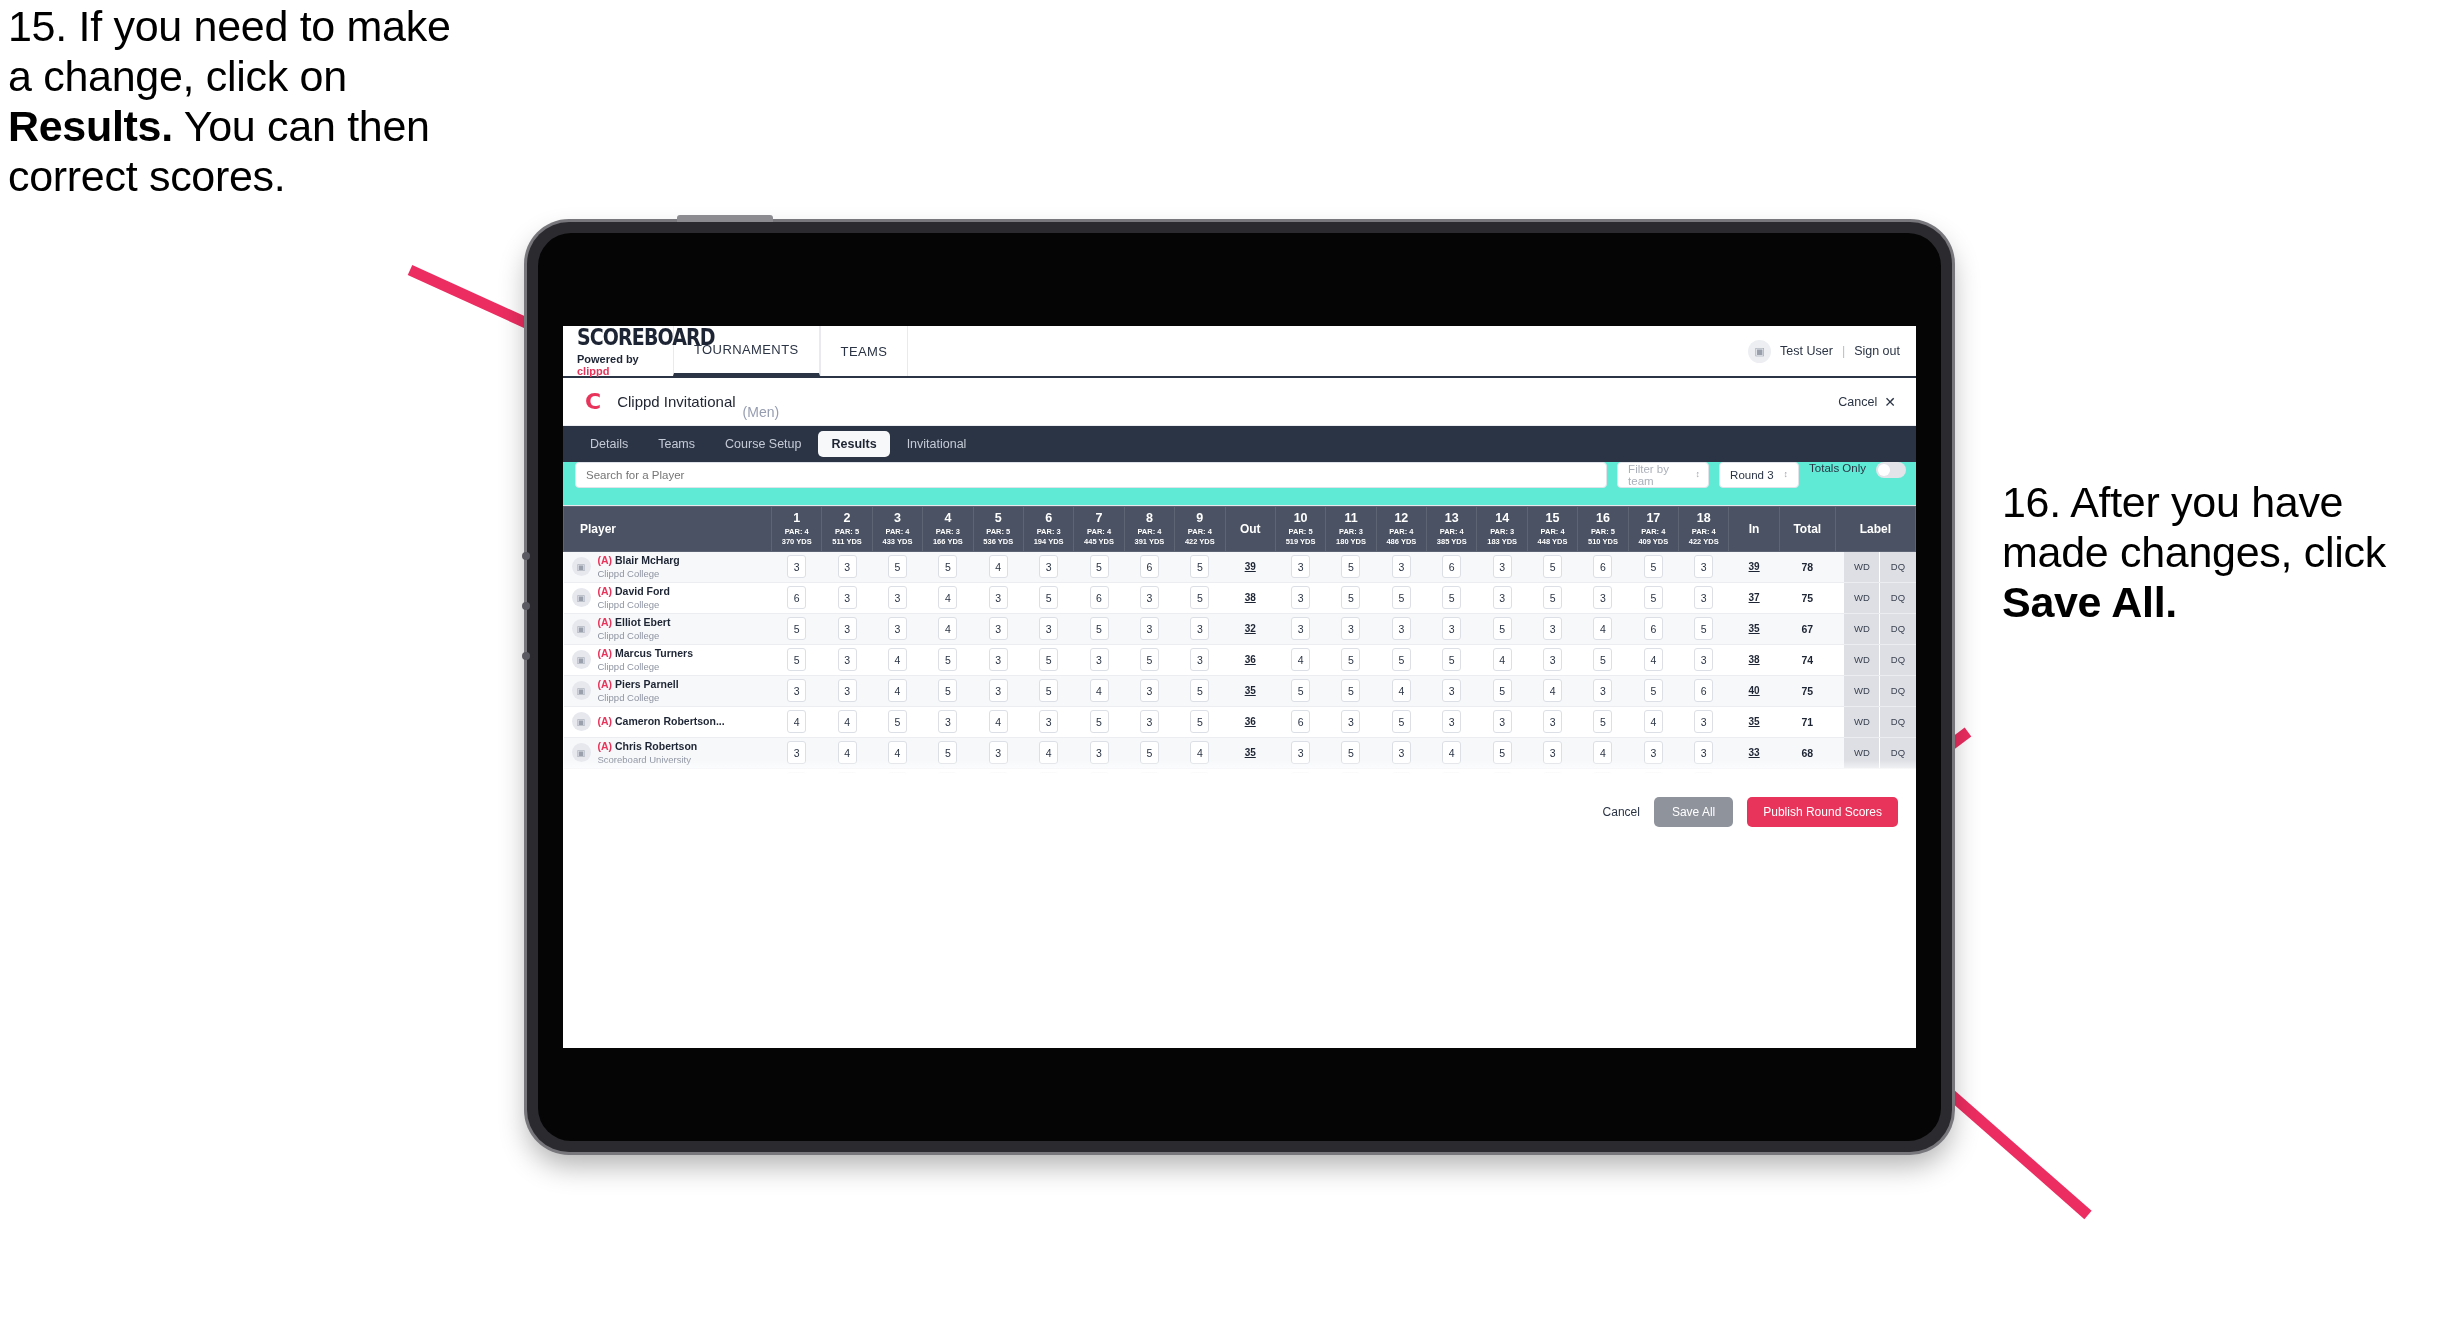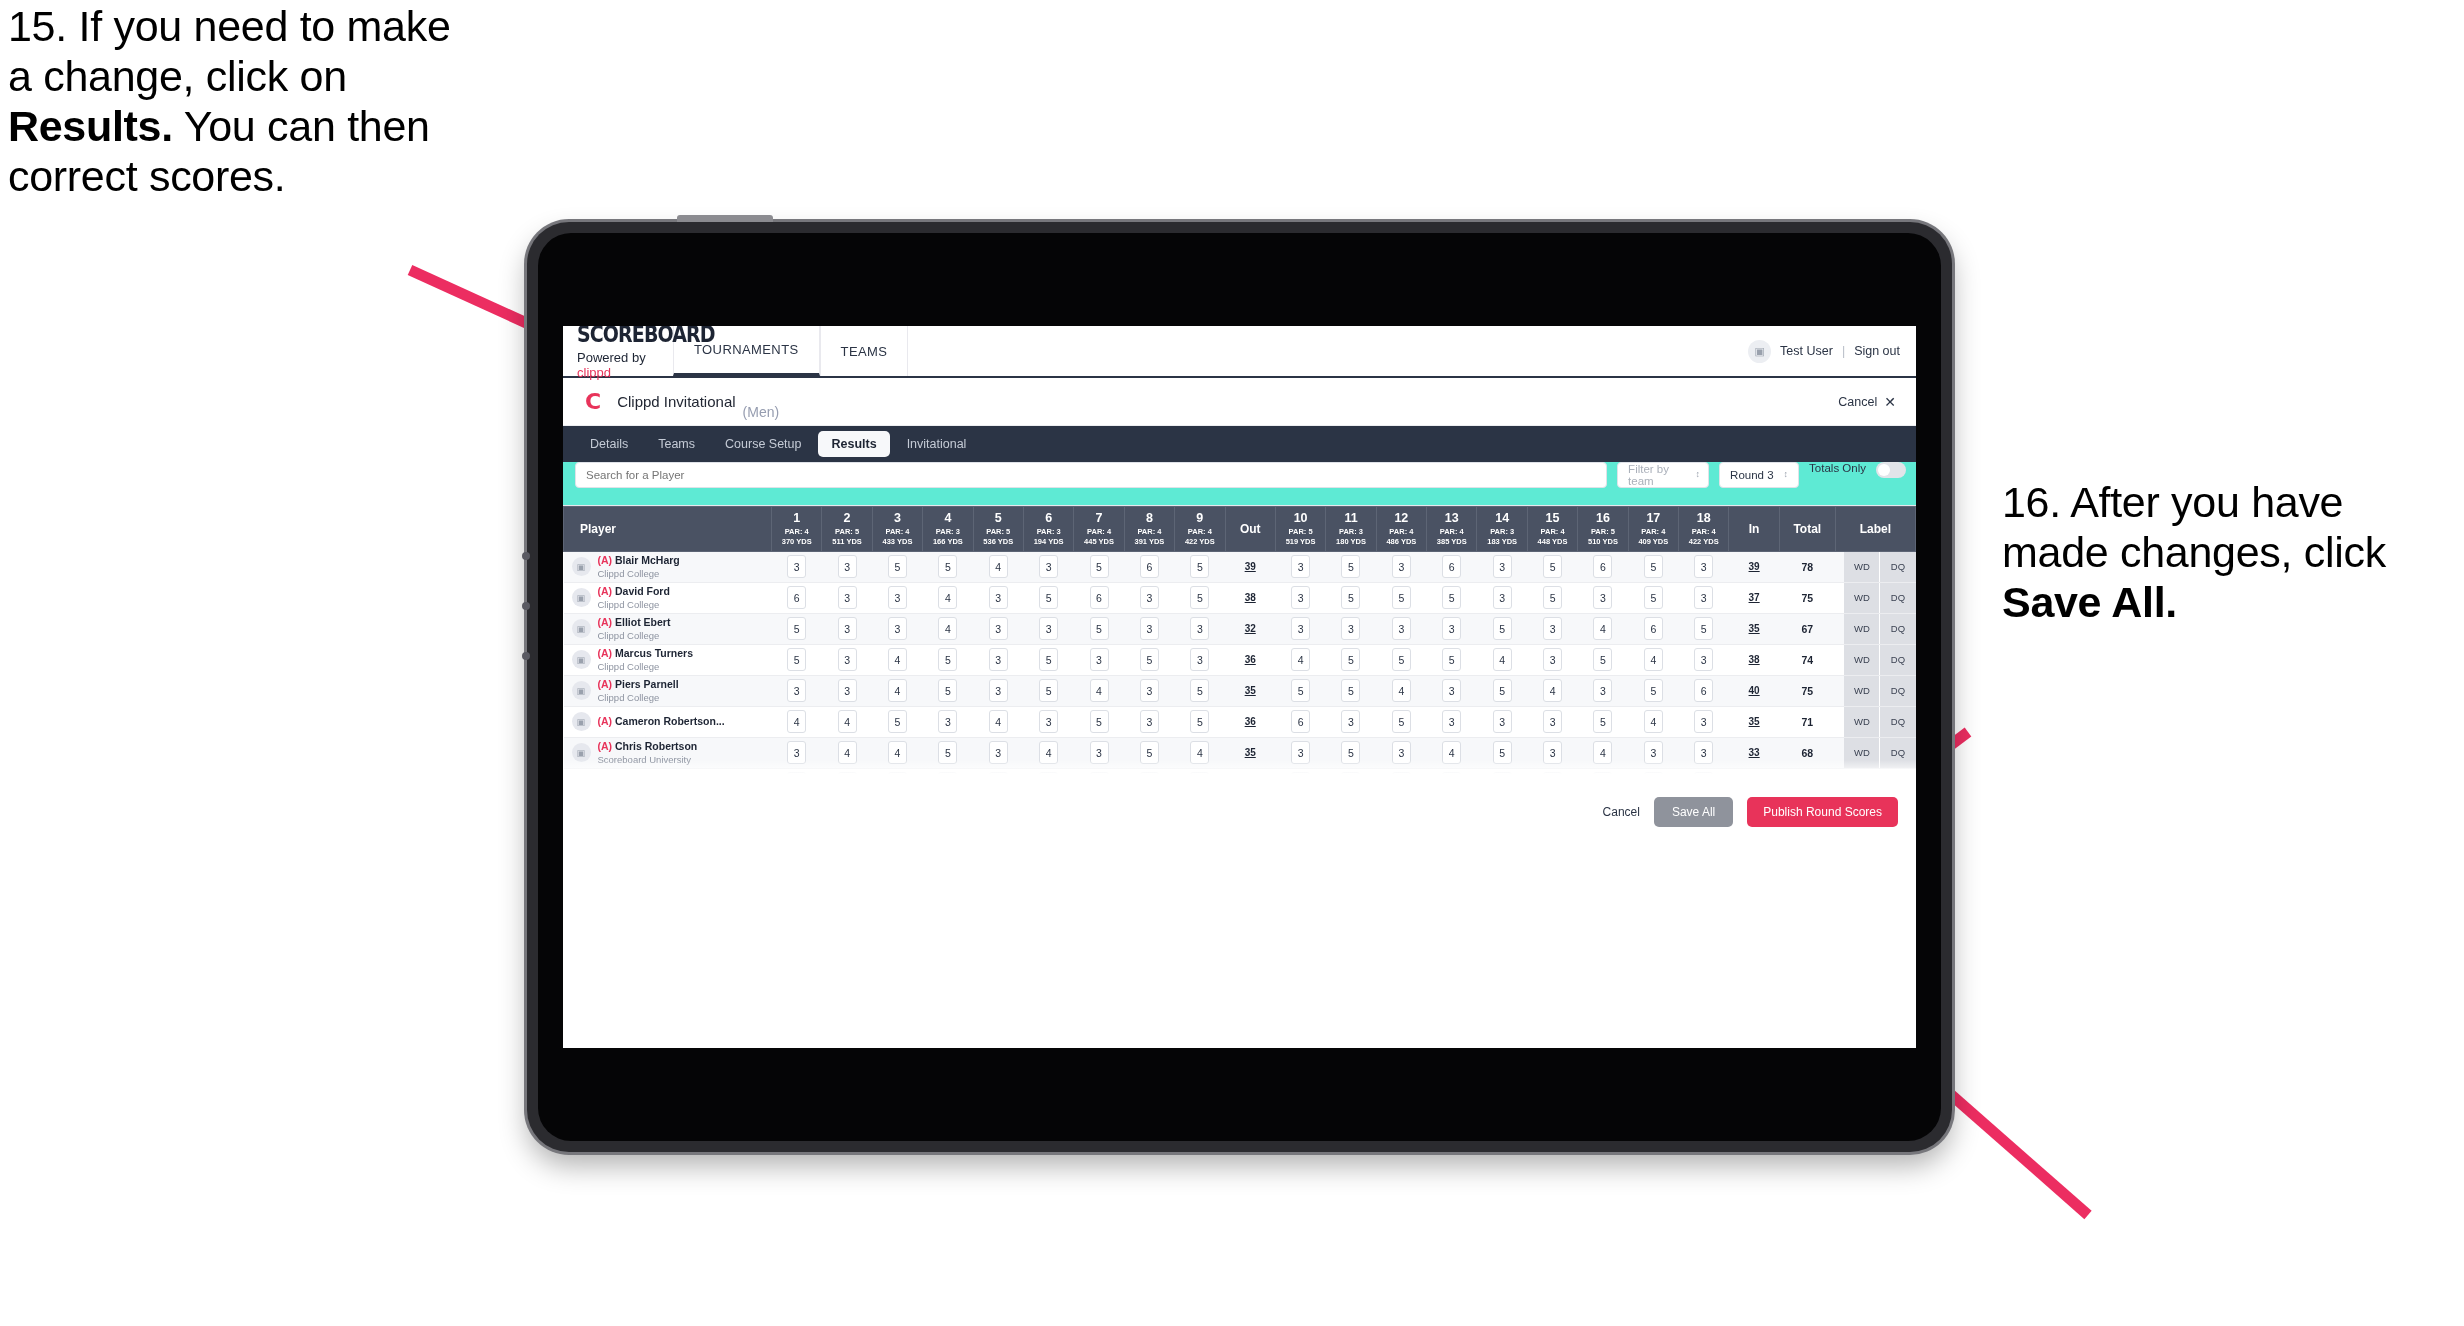--- a/index.html
+++ b/index.html
@@ -60,21 +60,21 @@
     position: relative; height: 52px; background: #fff;
     border-bottom: 2px solid #2b3445;
     display: flex; align-items: stretch;
   }
   #logo-wrap { width: 110px; display:flex; flex-direction:column; justify-content:center; padding-left:14px; }
   #logo-main {
     font-family: "DejaVu Sans", sans-serif;
     font-weight: 700; font-size: 19px; letter-spacing: -0.9px;
     color: #1d2433; transform: scaleY(1.18); transform-origin: left center;
   }
-  #logo-sub { font-size: 13px; color:#1d2433; font-weight:400; margin-top:5px; }
+  #logo-sub { font-size: 11px; color:#1d2433; font-weight:700; margin-top:5px; }
   #logo-sub span { color:#e8335a; }
   .navtab {
     display:flex; align-items:center; padding:0 20px;
     font-size: 13px; color:#2b3445; letter-spacing:.4px;
     border-left:1px solid #e9e9ee; border-right:1px solid #e9e9ee;
   }
   .navtab.active { border-bottom:3px solid #2b3445; }
   #topbar-spacer { flex:1; }
   #user-area { display:flex; align-items:center; gap:9px; padding-right:16px; font-size:12.5px; color:#2b3445; }
   .avatar {

